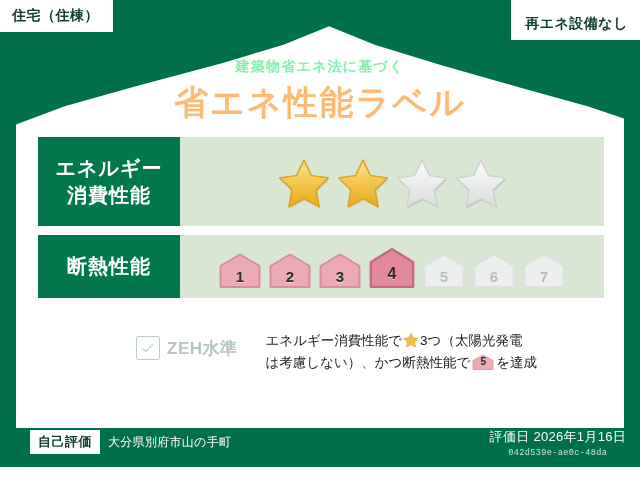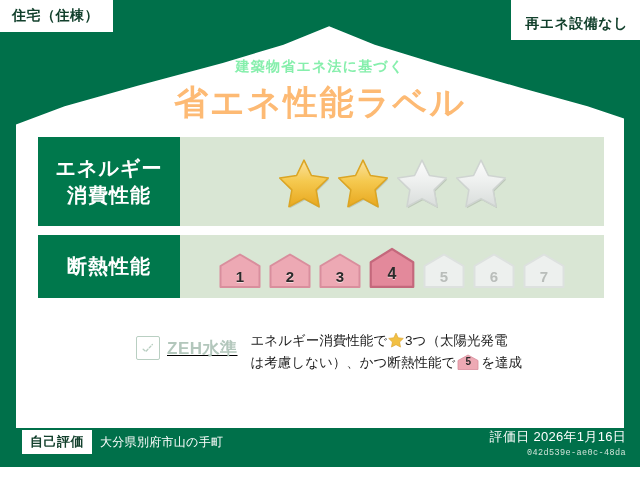--- a/index.html
+++ b/index.html
@@ -179,22 +179,21 @@
     width: 566px;
     display: flex;
     align-items: flex-start;
     z-index: 5;
   }
   .zeh {
     flex: 0 0 auto;
     display: flex;
     align-items: center;
     gap: 7px;
-    margin: 6px 1px 0 98px;
-    text-decoration: underline;
+    margin: 6px 16px 0 98px;
   }
   .zeh-icon {
     width: 22px;
     height: 22px;
     border: 1.5px solid #b9cfc2;
     border-radius: 2px;
     background: #ffffff;
     display: flex;
     align-items: center;
     justify-content: center;
@@ -234,21 +233,21 @@
     left: 0; right: 0; bottom: 0px;
     text-align: center;
     font-size: 10px;
     font-weight: bold;
     color: #2a2a2a;
   }
 
   
   .footer {
     position: absolute;
-    left: 8px;
+    left: 16px;
     right: 0;
     bottom: 0;
     height: 50px;
     z-index: 6;
   }
   .footer-left {
     position: absolute;
     left: 14px;
     bottom: 13px;
     display: flex;
@@ -267,21 +266,21 @@
   .address {
     color: #ffffff;
     font-size: 12px;
     letter-spacing: 0.3px;
     white-space: nowrap;
   }
   .footer-right {
     position: absolute;
     right: 14px;
     bottom: 9px;
-    text-align: right;
+    text-align: center;
   }
   .eval-date {
     color: #ffffff;
     font-size: 13px;
     letter-spacing: 0.3px;
     white-space: nowrap;
   }
   .doc-id {
     color: #cfe3d8;
     font-size: 8.5px;

